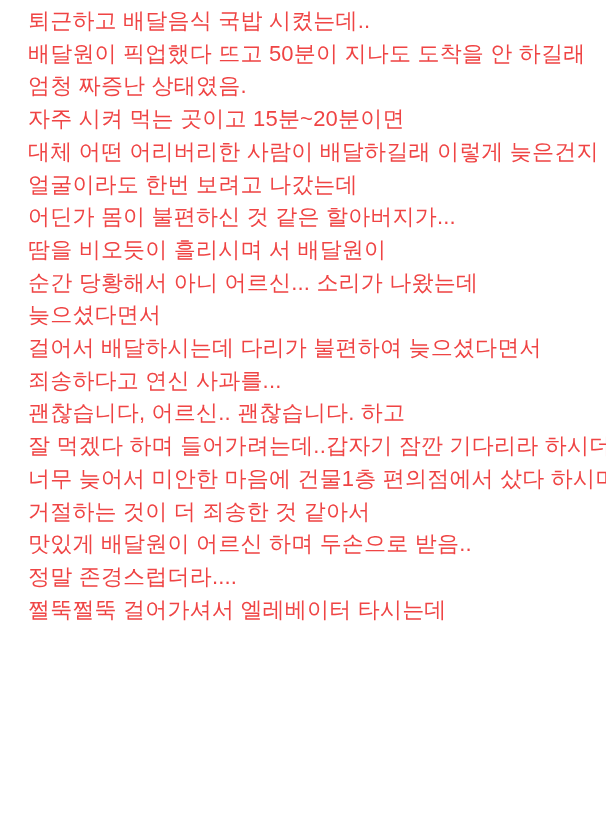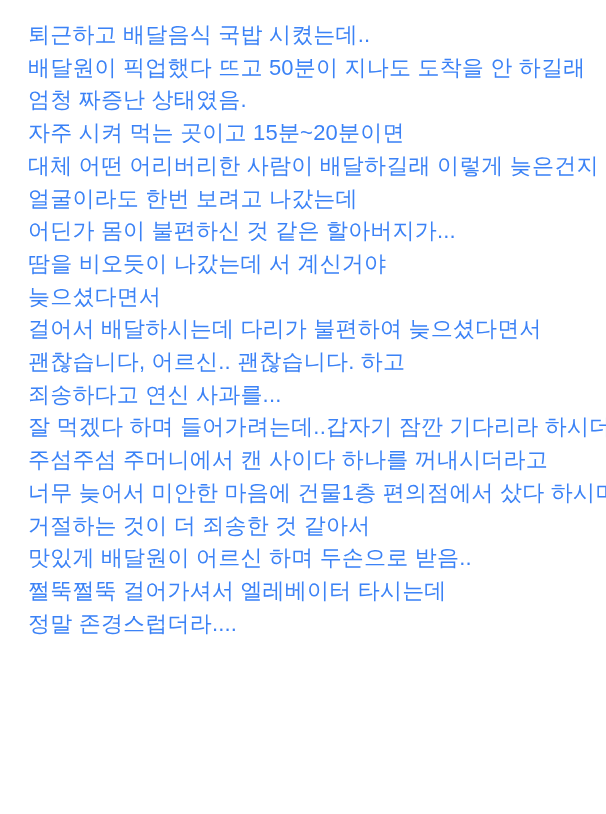--- a/index.html
+++ b/index.html
@@ -9,49 +9,49 @@
     body {
       width: 606px;
       height: 814px;
       background: #ffffff;
       overflow: hidden;
     }
     .page {
       box-sizing: border-box;
       width: 606px;
       height: 814px;
-      padding: 19px 8px 0 28px;
+      padding: 5px 8px 0 28px;
       font-family: "Liberation Sans", sans-serif;
       font-size: 22px;
       font-weight: 400;
       line-height: 32.7px;
-      color: #3b82f6;
+      color: #ef4444;
       background: #ffffff;
     }
     .line {
       white-space: nowrap;
       letter-spacing: 0.2px;
     }
   </style>
 </head>
 <body>
 
 <div class="page">
   <div class="line">퇴근하고 배달음식 국밥 시켰는데..</div>
   <div class="line">배달원이 픽업했다 뜨고 50분이 지나도 도착을 안 하길래</div>
   <div class="line">엄청 짜증난 상태였음.</div>
   <div class="line">자주 시켜 먹는 곳이고 15분~20분이면</div>
   <div class="line">대체 어떤 어리버리한 사람이 배달하길래 이렇게 늦은건지</div>
   <div class="line">얼굴이라도 한번 보려고 나갔는데</div>
   <div class="line">어딘가 몸이 불편하신 것 같은 할아버지가...</div>
-  <div class="line">땀을 비오듯이 나갔는데 서 계신거야</div>
+  <div class="line">땀을 비오듯이 흘리시며 서 배달원이</div>
+  <div class="line">순간 당황해서 아니 어르신... 소리가 나왔는데</div>
   <div class="line">늦으셨다면서</div>
   <div class="line">걸어서 배달하시는데 다리가 불편하여 늦으셨다면서</div>
+  <div class="line">죄송하다고 연신 사과를...</div>
   <div class="line">괜찮습니다, 어르신.. 괜찮습니다. 하고</div>
-  <div class="line">죄송하다고 연신 사과를...</div>
   <div class="line">잘 먹겠다 하며 들어가려는데..갑자기 잠깐 기다리라 하시더니</div>
-  <div class="line">주섬주섬 주머니에서 캔 사이다 하나를 꺼내시더라고</div>
   <div class="line">너무 늦어서 미안한 마음에 건물1층 편의점에서 샀다 하시며..</div>
   <div class="line">거절하는 것이 더 죄송한 것 같아서</div>
   <div class="line">맛있게 배달원이 어르신 하며 두손으로 받음..</div>
+  <div class="line">정말 존경스럽더라....</div>
   <div class="line">쩔뚝쩔뚝 걸어가셔서 엘레베이터 타시는데</div>
-  <div class="line">정말 존경스럽더라....</div>
 </div>
 
 </body></html>

